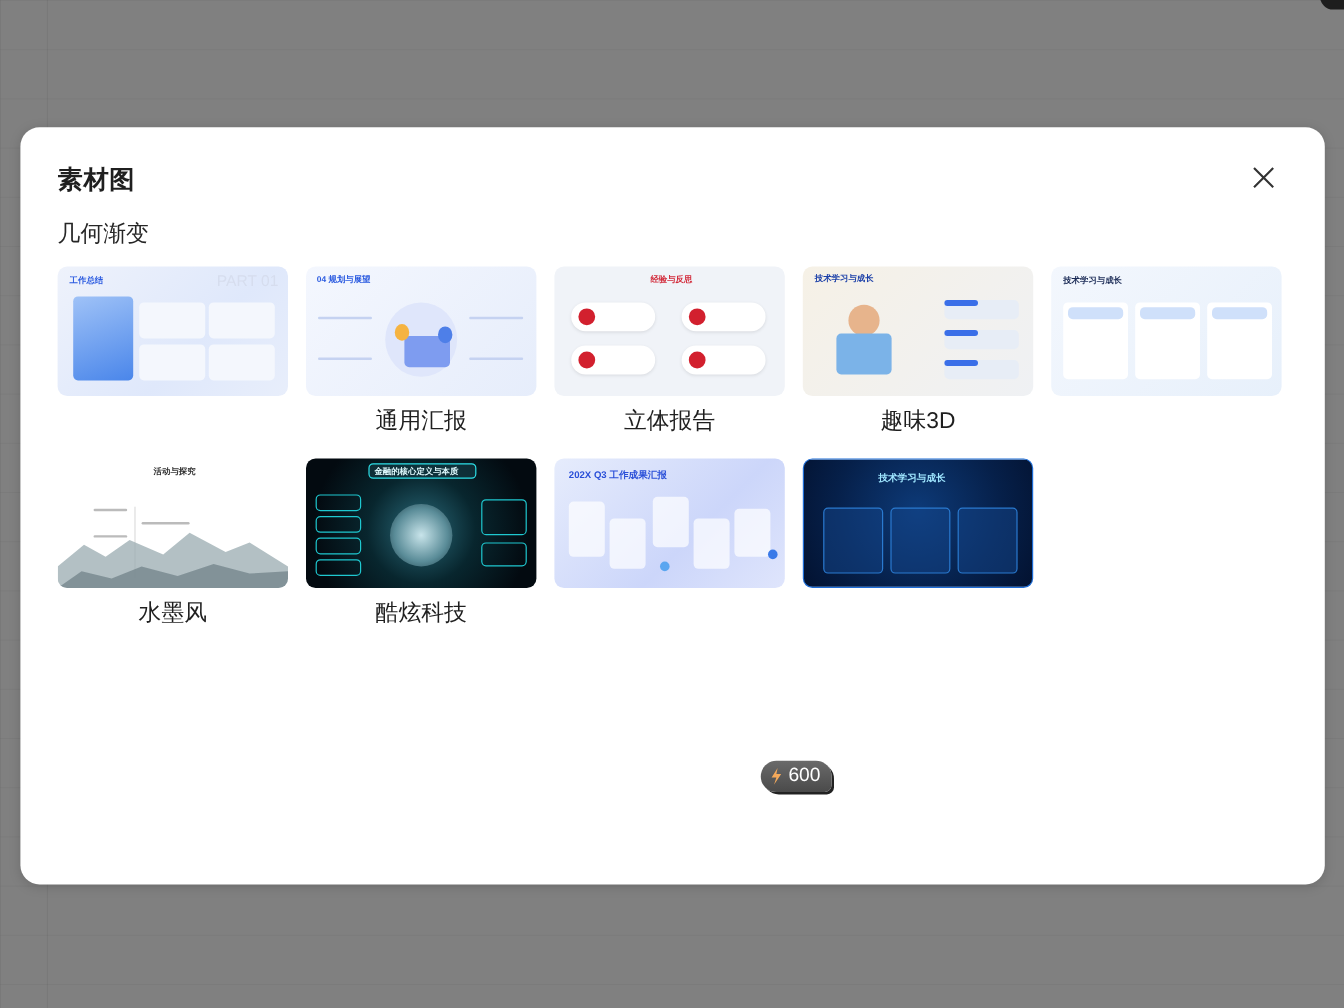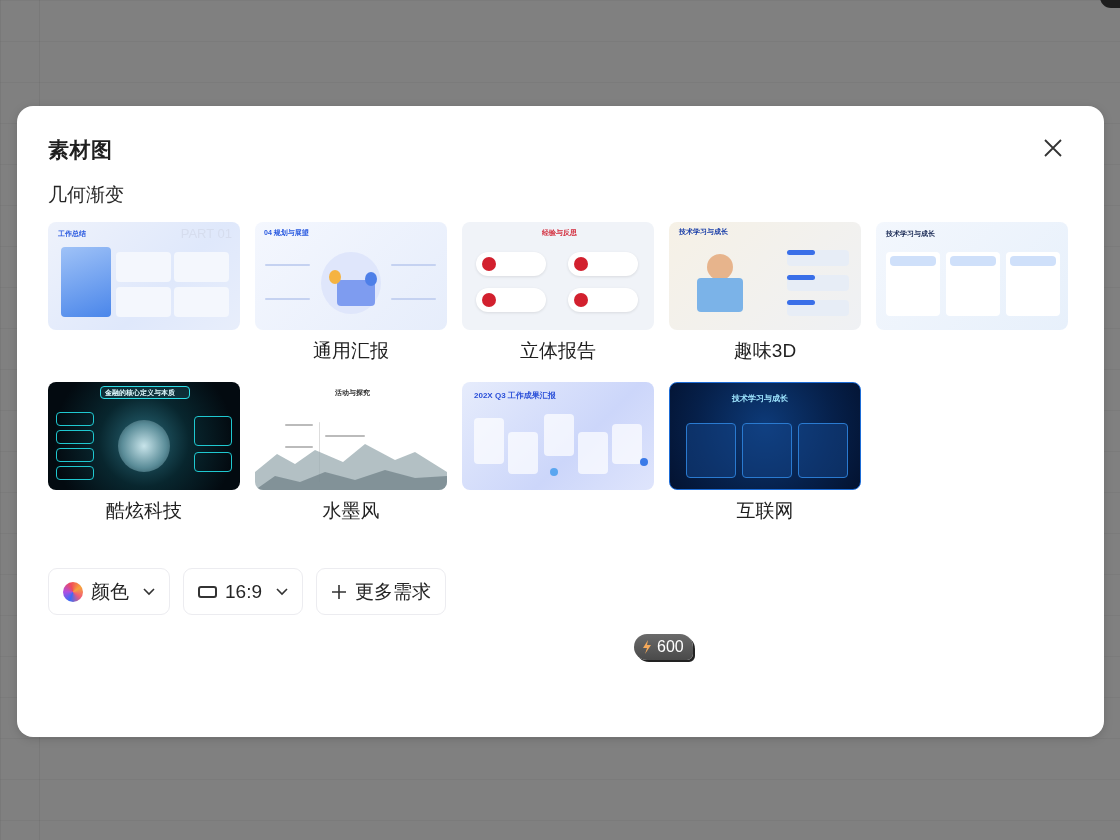--- a/index.html
+++ b/index.html
@@ -170,95 +170,72 @@
         <div class="mini-box" style="left:10px;top:30px;width:54px;height:64px;background:#fff;"></div>
         <div class="mini-box" style="left:70px;top:30px;width:54px;height:64px;background:#fff;"></div>
         <div class="mini-box" style="left:130px;top:30px;width:54px;height:64px;background:#fff;"></div>
         <div class="mini-box" style="left:14px;top:34px;width:46px;height:10px;background:#cfe0fa;"></div>
         <div class="mini-box" style="left:74px;top:34px;width:46px;height:10px;background:#cfe0fa;"></div>
         <div class="mini-box" style="left:134px;top:34px;width:46px;height:10px;background:#cfe0fa;"></div>
       </div>
     </div>
 
     <div class="card">
+      <div class="thumb t-ink">
+        <div class="mini-title" style="left:80px;top:6px;color:#333;">活动与探究</div>
+        <div class="mini-line" style="left:64px;top:40px;width:1px;height:60px;background:#ddd;"></div>
+        <div class="mini-line" style="left:30px;top:42px;width:28px;background:#bbb;"></div>
+        <div class="mini-line" style="left:70px;top:53px;width:40px;background:#bbb;"></div>
+        <div class="mini-line" style="left:30px;top:64px;width:28px;background:#bbb;"></div>
+        <svg style="position:absolute;left:0;top:50px;" width="192" height="58" viewBox="0 0 192 58">
+          <path d="M0 58 L0 40 L22 22 L40 32 L60 18 L88 30 L110 12 L140 28 L160 20 L192 40 L192 58 Z" fill="#9aabb0" opacity="0.75"></path>
+          <path d="M0 58 L20 44 L45 50 L70 40 L100 48 L130 38 L160 46 L192 44 L192 58 Z" fill="#6e7f86" opacity="0.7"></path>
+        </svg>
+      </div>
+      <div class="card-label">水墨风</div>
+    </div>
+
+    <div class="card">
       <div class="thumb t-cool">
         <div class="mini-box" style="left:52px;top:4px;width:90px;height:13px;border:1px solid #2de0e8;background:rgba(20,60,70,0.6);"></div>
         <div class="mini-title" style="left:57px;top:6px;color:#e0fbff;">金融的核心定义与本质</div>
         <div class="mini-circle" style="left:70px;top:38px;width:52px;height:52px;background:radial-gradient(circle,#c8e4ea,#5a8c98 60%,#1b3a44);"></div>
         <div class="mini-box" style="left:8px;top:30px;width:38px;height:14px;border:1px solid #1fc8d0;"></div>
         <div class="mini-box" style="left:8px;top:48px;width:38px;height:14px;border:1px solid #1fc8d0;"></div>
         <div class="mini-box" style="left:8px;top:66px;width:38px;height:14px;border:1px solid #1fc8d0;"></div>
         <div class="mini-box" style="left:8px;top:84px;width:38px;height:14px;border:1px solid #1fc8d0;"></div>
         <div class="mini-box" style="left:146px;top:34px;width:38px;height:30px;border:1px solid #1fc8d0;"></div>
         <div class="mini-box" style="left:146px;top:70px;width:38px;height:20px;border:1px solid #1fc8d0;"></div>
       </div>
       <div class="card-label">酷炫科技</div>
     </div>
 
     <div class="card">
-      <div class="thumb t-ink">
-        <div class="mini-title" style="left:80px;top:6px;color:#333;">活动与探究</div>
-        <div class="mini-line" style="left:64px;top:40px;width:1px;height:60px;background:#ddd;"></div>
-        <div class="mini-line" style="left:30px;top:42px;width:28px;background:#bbb;"></div>
-        <div class="mini-line" style="left:70px;top:53px;width:40px;background:#bbb;"></div>
-        <div class="mini-line" style="left:30px;top:64px;width:28px;background:#bbb;"></div>
-        <svg style="position:absolute;left:0;top:50px;" width="192" height="58" viewBox="0 0 192 58">
-          <path d="M0 58 L0 40 L22 22 L40 32 L60 18 L88 30 L110 12 L140 28 L160 20 L192 40 L192 58 Z" fill="#9aabb0" opacity="0.75"></path>
-          <path d="M0 58 L20 44 L45 50 L70 40 L100 48 L130 38 L160 46 L192 44 L192 58 Z" fill="#6e7f86" opacity="0.7"></path>
-        </svg>
-      </div>
-      <div class="card-label">水墨风</div>
-    </div>
-
-    <div class="card">
       <div class="thumb t-modern">
         <div class="mini-title" style="left:12px;top:8px;color:#2a4fd8;font-size:8px;">202X Q3 工作成果汇报</div>
         <div class="mini-box" style="left:12px;top:36px;width:30px;height:46px;background:rgba(255,255,255,0.7);"></div>
         <div class="mini-box" style="left:46px;top:50px;width:30px;height:42px;background:rgba(255,255,255,0.7);"></div>
         <div class="mini-box" style="left:82px;top:32px;width:30px;height:42px;background:rgba(255,255,255,0.7);"></div>
         <div class="mini-box" style="left:116px;top:50px;width:30px;height:42px;background:rgba(255,255,255,0.7);"></div>
         <div class="mini-box" style="left:150px;top:42px;width:30px;height:40px;background:rgba(255,255,255,0.7);"></div>
         <div class="mini-circle" style="left:178px;top:76px;width:8px;height:8px;background:#3a7ae8;"></div>
         <div class="mini-circle" style="left:88px;top:86px;width:8px;height:8px;background:#5aa6f0;"></div>
       </div>
     </div>
 
     <div class="card">
       <div class="thumb t-net">
         <div class="mini-title" style="left:62px;top:10px;color:#9fe6ff;font-size:8px;">技术学习与成长</div>
         <div class="mini-box" style="left:16px;top:40px;width:50px;height:55px;border:1px solid #2a7ad0;background:rgba(20,70,140,0.5);"></div>
         <div class="mini-box" style="left:72px;top:40px;width:50px;height:55px;border:1px solid #2a7ad0;background:rgba(20,70,140,0.5);"></div>
         <div class="mini-box" style="left:128px;top:40px;width:50px;height:55px;border:1px solid #2a7ad0;background:rgba(20,70,140,0.5);"></div>
       </div>
-      <div class="card-label">互联网</div>
     </div>
   </div>
 
-  <div class="toolbar">
-    <div class="tool-btn">
-      <span class="color-dot"></span>
-      <span>颜色</span>
-      <svg width="12" height="8" viewBox="0 0 12 8" style="margin-left:6px;">
-          <path d="M1 1 L6 6 L11 1" stroke="#333" stroke-width="1.6" fill="none"></path>
-        </svg>
-    </div>
-    <div class="tool-btn">
-      <span class="ratio-icon"></span>
-      <span>16:9</span>
-      <svg width="12" height="8" viewBox="0 0 12 8" style="margin-left:6px;">
-          <path d="M1 1 L6 6 L11 1" stroke="#333" stroke-width="1.6" fill="none"></path>
-        </svg>
-    </div>
-    <div class="tool-btn">
-      <svg width="16" height="16" viewBox="0 0 16 16">
-          <path d="M8 1 V15 M1 8 H15" stroke="#333" stroke-width="1.6"></path>
-        </svg>
-      <span>更多需求</span>
-    </div>
-  </div>
 
 
   <div class="cost-badge">
     <svg width="10" height="14" viewBox="0 0 10 14">
       <path d="M6 0 L1 8 H5 L3 14 L9 5 H5 Z" fill="#f5a95a"></path>
     </svg>
     <span>600</span>
   </div>
 </div>
 

